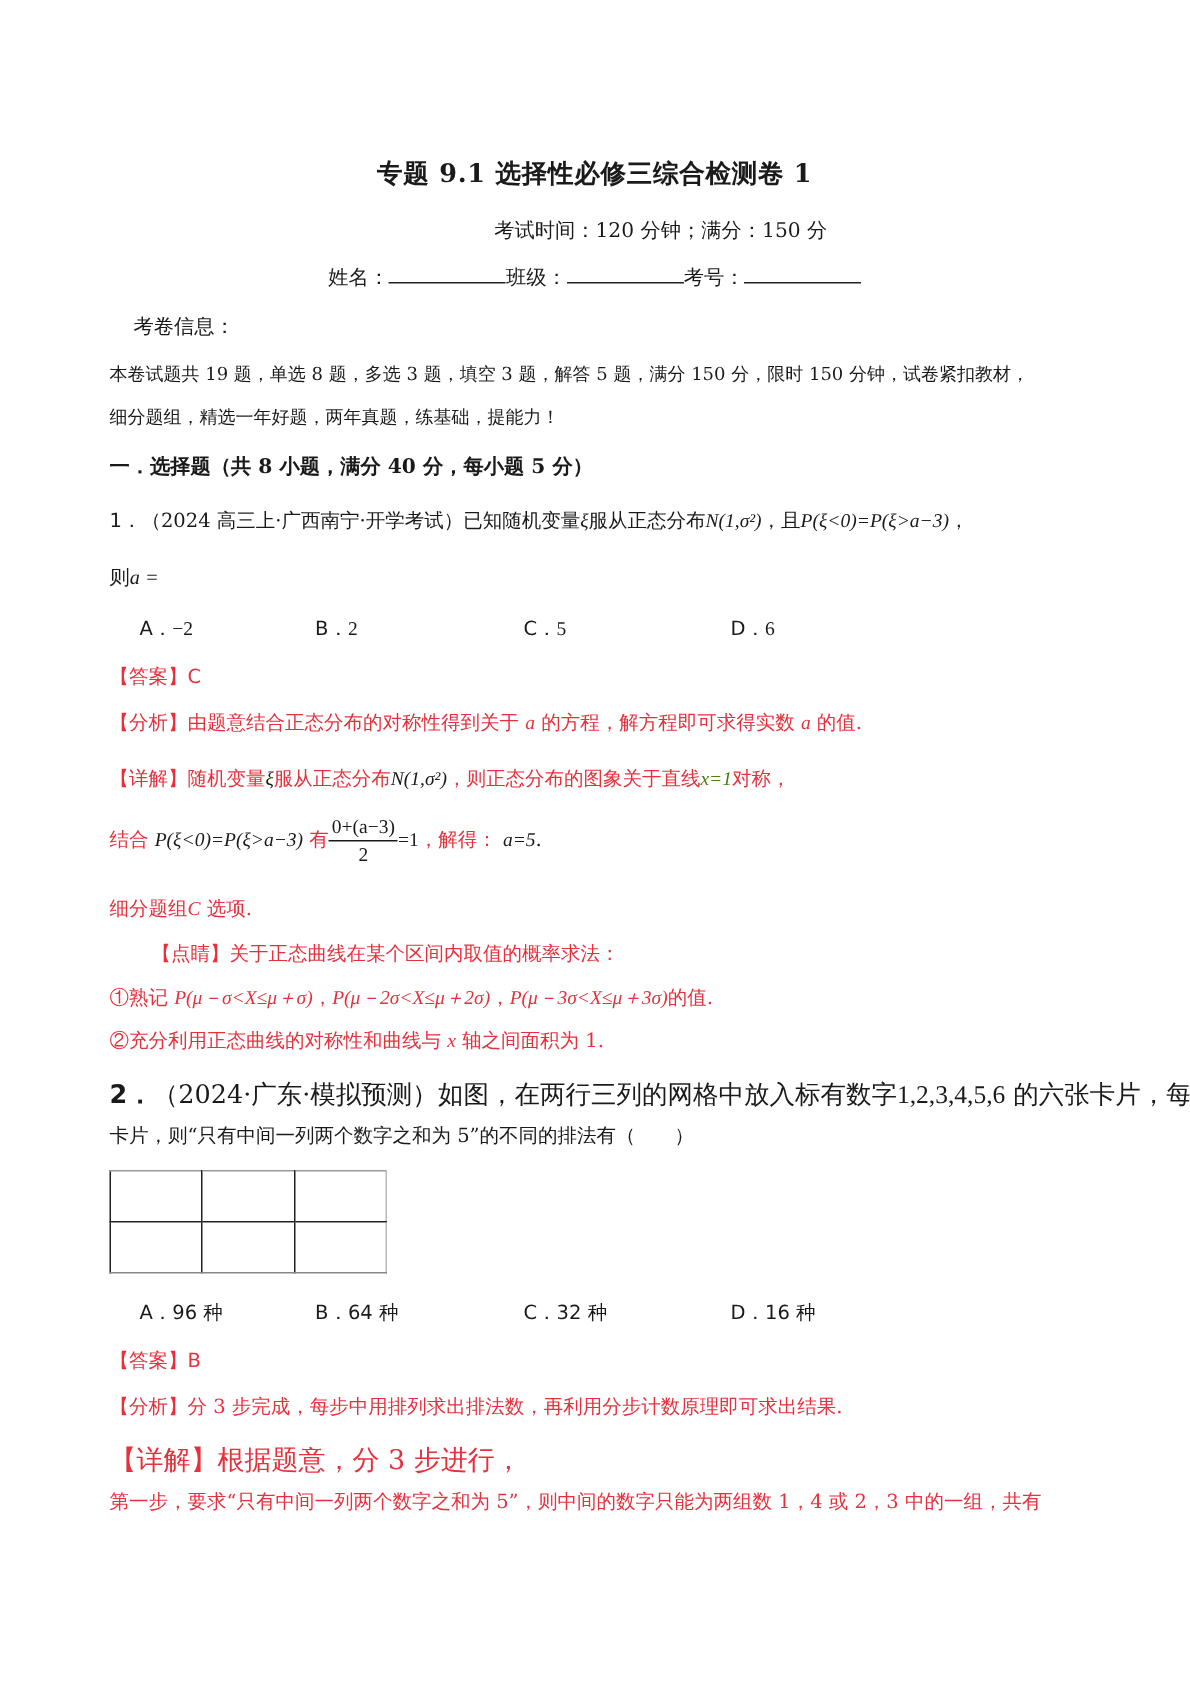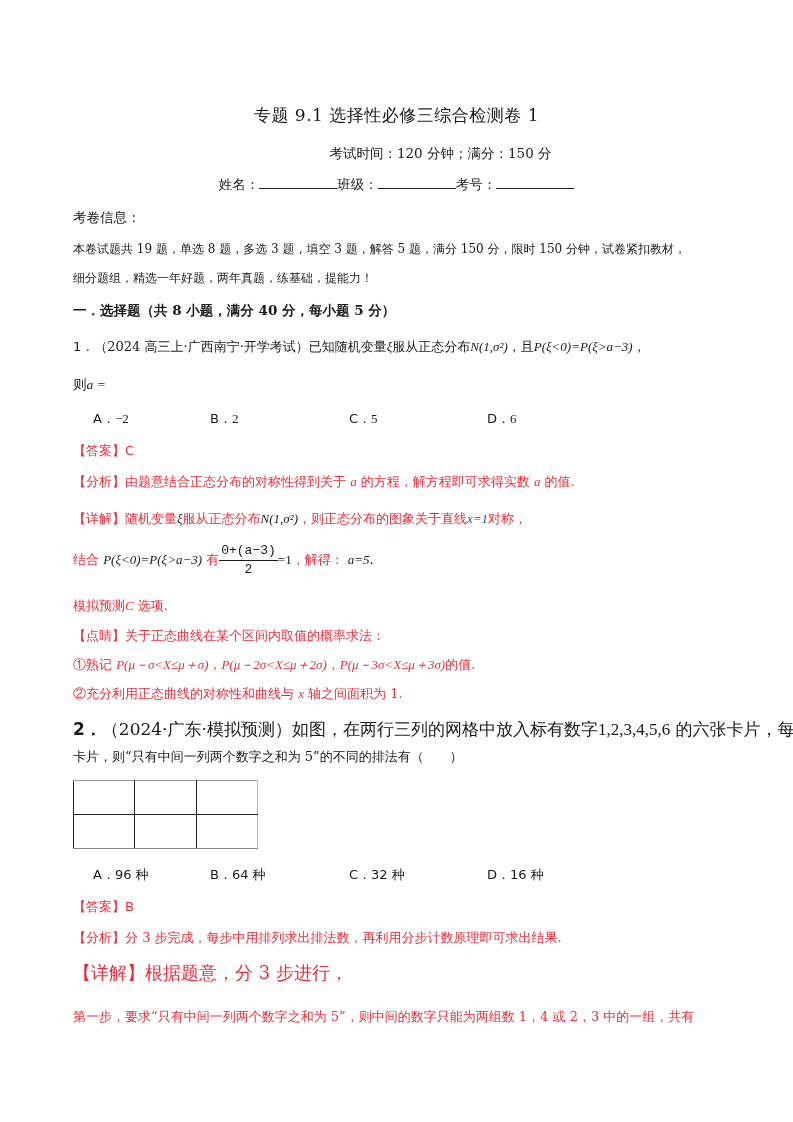--- a/index.html
+++ b/index.html
@@ -4,33 +4,33 @@
   <style>
     html, body { margin: 0; padding: 0; background: #ffffff; }
     body {
       width: 793px; height: 1122px; position: relative; overflow: hidden;
       font-family: "DejaVu Serif", "Liberation Serif", serif;
       color: #1a1a1a;
     }
     .abs { position: absolute; white-space: nowrap; }
     .title {
       left: 0; width: 793px; top: 104px; text-align: center;
-      font-size: 17px; font-weight: normal; font-family: "DejaVu Serif", serif;
+      font-size: 17px; font-weight: bold; font-family: "DejaVu Serif", serif;
       letter-spacing: 0.5px;
     }
     .subinfo { left: 0; width: 793px; text-align: center; font-size: 13.5px; }
     .line { left: 73px; font-size: 13.5px; }
     .small { font-size: 12px; }
     .bold { font-weight: bold; }
     .red { color: #e8303d; }
     .sans { font-family: "DejaVu Sans", "Liberation Sans", sans-serif; }
     .math { font-family: "Liberation Serif", "DejaVu Serif", serif; font-style: italic; }
     .mathn { font-family: "Liberation Serif", "DejaVu Serif", serif; }
     .opt { position: absolute; font-size: 13px; font-family: "DejaVu Sans", sans-serif; }
-    .frac { display: inline-block; vertical-align: middle; text-align: center; font-family: Liberation Mono, monospace; }
+    .frac { display: inline-block; vertical-align: middle; text-align: center; font-family: Liberation Serif, serif; }
     .frac .num { display: block; border-bottom: 1px solid #1a1a1a; padding: 0 2px; line-height: 18px; }
     .frac .den { display: block; line-height: 18px; }
     .grid {
       position: absolute; left: 73px; top: 780px; width: 185px; height: 68px;
       border-collapse: collapse;
     }
     .grid td { border: 1.2px solid #222; width: 61px; height: 33px; padding: 0; }
     .grid td.lastcol { border-right-color: #bbb; }
     .grid tr.lastrow td { border-bottom-color: #888; }
     .grid tr:first-child td { border-top-color: #999; }
@@ -38,21 +38,21 @@
   </style>
 </head>
 <body>
 
 <div class="abs title">专题 9.1  选择性必修三综合检测卷 1</div>
 <div class="abs subinfo" style="top:145px;margin-left:44px;">考试时间：120 分钟；满分：150 分</div>
 <div class="abs subinfo" style="top:176px;">
   <span>姓名：</span><span class="blank"></span><span>班级：</span><span class="blank"></span><span>考号：</span><span class="blank"></span>
 </div>
 
-<div class="abs line" style="top:209px;">考卷信息：</div>
+<div class="abs line" style="top:209px;margin-left:16px;">考卷信息：</div>
 <div class="abs line small" style="top:241px;">本卷试题共 19 题，单选 8 题，多选 3 题，填空 3 题，解答 5 题，满分 150 分，限时 150 分钟，试卷紧扣教材，</div>
 <div class="abs line small" style="top:270px;">细分题组，精选一年好题，两年真题，练基础，提能力！</div>
 
 <div class="abs line bold" style="top:302px;text-align:right;">一．选择题（共 8 小题，满分 40 分，每小题 5 分）</div>
 
 <div class="abs line" style="top:338px; font-size:13px;">
   <span class="sans">1．</span><span>（2024 高三上·广西南宁·开学考试）</span><span>已知随机变量</span><span class="math">ξ</span><span>服从正态分布</span><span class="math">N(1,σ²)</span><span>，且</span><span class="math">P(ξ&lt;0)=P(ξ&gt;a−3)</span><span>，</span>
 </div>
 <div class="abs line" style="top:376px;">
   <span>则</span><span class="math">a =</span>
@@ -61,27 +61,27 @@
   <div class="opt" style="left:93px; top:410px;"><span>A．</span><span class="mathn">−2</span></div>
   <div class="opt" style="left:210px; top:410px;"><span>B．</span><span class="mathn">2</span></div>
   <div class="opt" style="left:349px; top:410px;"><span>C．</span><span class="mathn">5</span></div>
   <div class="opt" style="left:487px; top:410px;"><span>D．</span><span class="mathn">6</span></div>
 </div>
 
 <div class="abs line red" style="top:442px; font-size:13px;"><span>【答案】</span><span class="sans">C</span></div>
 
 <div class="abs line red" style="top:473px; font-size:13px;"><span>【分析】</span><span>由题意结合正态分布的对称性得到关于</span> <span class="math">a</span> <span>的方程，解方程即可求得实数</span> <span class="math">a</span> <span>的值.</span></div>
 
-<div class="abs line red" style="top:510px; font-size:13px;"><span>【详解】</span><span>随机变量</span><span class="math" style="color:#1a1a1a">ξ</span><span>服从正态分布</span><span class="math" style="color:#1a1a1a">N(1,σ²)</span><span>，则正态分布的图象关于直线</span><span class="math" style="color:#1d4ed8">x=1</span><span>对称，</span></div>
+<div class="abs line red" style="top:510px; font-size:13px;"><span>【详解】</span><span>随机变量</span><span class="math" style="color:#1a1a1a">ξ</span><span>服从正态分布</span><span class="math" style="color:#1a1a1a">N(1,σ²)</span><span>，则正态分布的图象关于直线</span><span class="math" style="color:#4d7c0f">x=1</span><span>对称，</span></div>
 
 <div class="abs line red" style="top:542px; font-size:13px;"><span>结合</span> <span class="math" style="color:#1a1a1a">P(ξ&lt;0)=P(ξ&gt;a−3)</span> <span>有</span><span class="frac" style="color:#1a1a1a"><span class="num">0+(a−3)</span><span class="den">2</span></span><span class="mathn" style="color:#1a1a1a">=1</span><span>，解得：</span> <span class="math" style="color:#1a1a1a">a=5</span><span style="color:#1a1a1a">.</span></div>
 
-<div class="abs line red" style="top:597px; font-size:13px;"><span>模拟预测</span><span class="math">C</span> <span>选项.</span></div>
+<div class="abs line red" style="top:597px; font-size:13px;"><span>细分题组</span><span class="math">C</span> <span>选项.</span></div>
 
-<div class="abs line red" style="top:627px; font-size:13px;"><span>【点睛】</span><span>关于正态曲线在某个区间内取值的概率求法：</span></div>
+<div class="abs line red" style="top:627px; font-size:13px;margin-left:28px;"><span>【点睛】</span><span>关于正态曲线在某个区间内取值的概率求法：</span></div>
 
 <div class="abs line red" style="top:656px; font-size:13px;"><span>①</span><span>熟记</span> <span class="math">P(μ－σ&lt;X≤μ＋σ)</span><span>，</span><span class="math">P(μ－2σ&lt;X≤μ＋2σ)</span><span>，</span><span class="math">P(μ－3σ&lt;X≤μ＋3σ)</span><span>的值.</span></div>
 
 <div class="abs line red" style="top:685px; font-size:13px;"><span>②</span><span>充分利用正态曲线的对称性和曲线与</span> <span class="math">x</span> <span>轴之间面积为 1.</span></div>
 
 <div class="abs line" style="top:718px; font-size:17px;"><span class="sans bold">2．</span><span>（2024·广东·模拟预测）</span><span>如图，在两行三列的网格中放入标有数字</span><span class="mathn">1,2,3,4,5,6</span> <span>的六张卡片，每格只放一张</span></div>
 <div class="abs line" style="top:748px; font-size:13px;">卡片，则“只有中间一列两个数字之和为 5”的不同的排法有（　　）</div>
 
 <table class="grid">
   <tbody>
@@ -101,13 +101,13 @@
 <div>
   <div class="opt" style="left:93px; top:866px;"><span>A．</span><span>96 种</span></div>
   <div class="opt" style="left:210px; top:866px;"><span>B．</span><span>64 种</span></div>
   <div class="opt" style="left:349px; top:866px;"><span>C．</span><span>32 种</span></div>
   <div class="opt" style="left:487px; top:866px;"><span>D．</span><span>16 种</span></div>
 </div>
 
 <div class="abs line red" style="top:898px; font-size:13px;"><span>【答案】</span><span class="sans">B</span></div>
 <div class="abs line red" style="top:929px; font-size:13px;"><span>【分析】</span><span>分 3 步完成，每步中用排列求出排法数，再利用分步计数原理即可求出结果.</span></div>
 <div class="abs line red" style="top:961px; font-size:18px;"><span>【详解】</span><span>根据题意，分 3 步进行，</span></div>
-<div class="abs line red" style="top:992px; font-size:13px;margin-top:16px;">第一步，要求“只有中间一列两个数字之和为 5”，则中间的数字只能为两组数 1，4 或 2，3 中的一组，共有</div>
+<div class="abs line red" style="top:992px; font-size:13px;">第一步，要求“只有中间一列两个数字之和为 5”，则中间的数字只能为两组数 1，4 或 2，3 中的一组，共有</div>
 
 </body></html>

